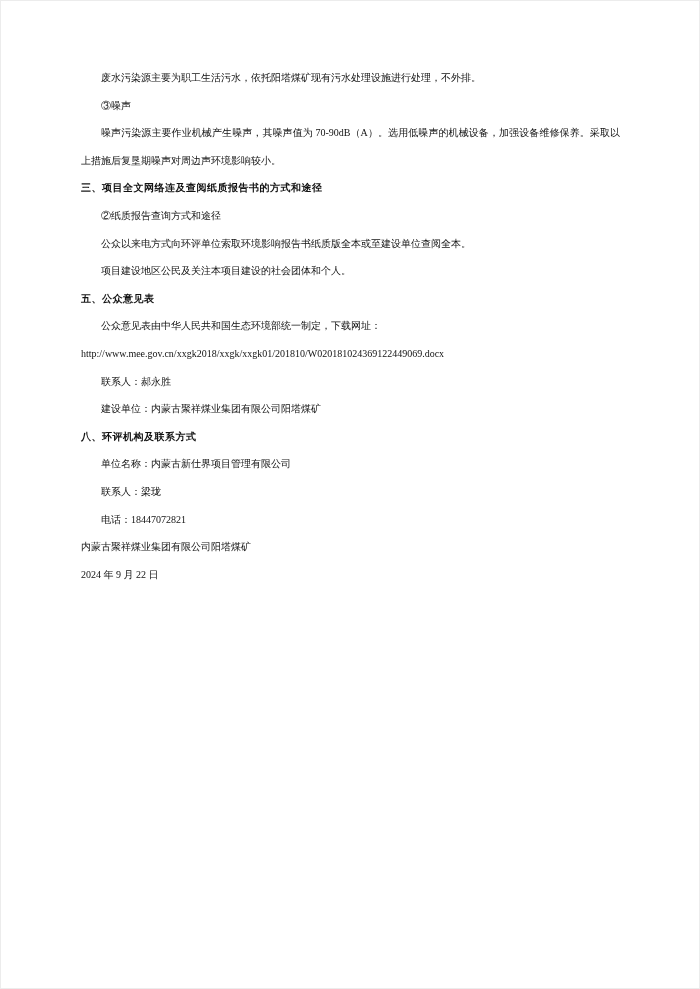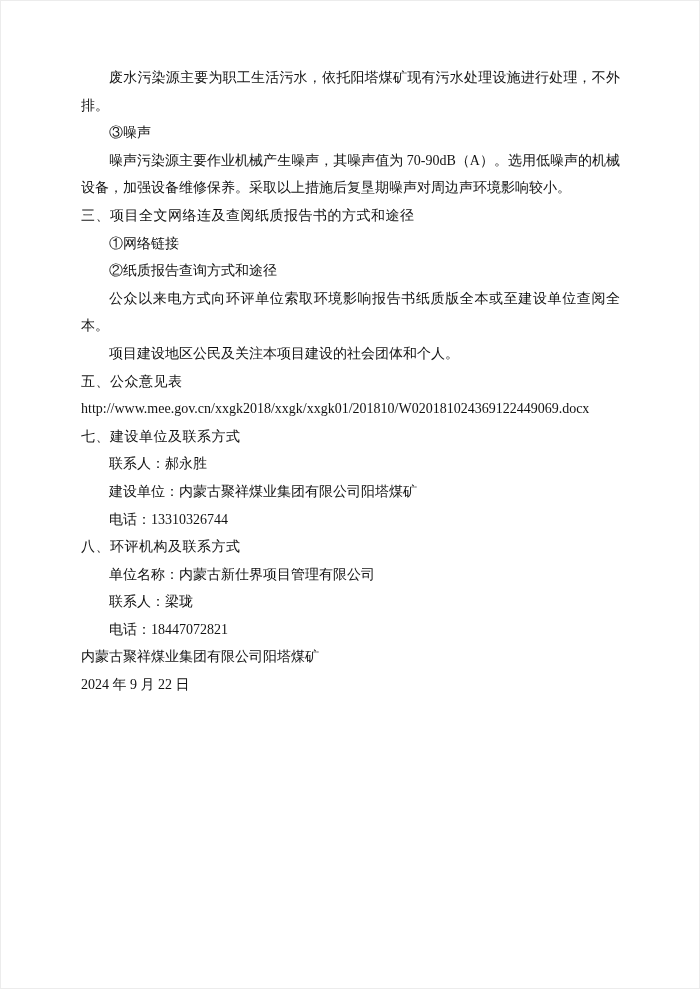--- a/index.html
+++ b/index.html
@@ -9,35 +9,35 @@
   }
   .page {
     position: relative;
     width: 700px;
     height: 989px;
     box-sizing: border-box;
     background: #ffffff;
     border: 1px solid #ececec;
     padding: 63px 79px 0 80px;
     font-family: "Liberation Serif", "DejaVu Serif", serif;
-    font-size: 14px;
+    font-size: 10px;
     line-height: 27.6px;
     color: #121212;
     overflow: hidden;
   }
   .page p {
     margin: 0;
     padding: 0;
     text-align: justify;
   }
   .paragraph {
     text-indent: 2em;
   }
   .heading {
-    font-weight: normal;
+    font-weight: bold;
     font-family: "Liberation Sans", "DejaVu Sans", sans-serif;
     text-indent: 0;
     letter-spacing: 0.5px;
   }
   .link-line {
     text-indent: 0;
     text-align: left;
   }
   .right-line {
     text-indent: 0;
@@ -45,29 +45,27 @@
   }
 </style>
 </head>
 <body>
 
 <div class="page">
   <p class="paragraph">废水污染源主要为职工生活污水，依托阳塔煤矿现有污水处理设施进行处理，不外排。</p>
   <p class="paragraph">③噪声</p>
   <p class="paragraph">噪声污染源主要作业机械产生噪声，其噪声值为 70-90dB（A）。选用低噪声的机械设备，加强设备维修保养。采取以上措施后复垦期噪声对周边声环境影响较小。</p>
   <p class="heading">三、项目全文网络连及查阅纸质报告书的方式和途径</p>
-  <p class="paragraph">①网络链接</p>
   <p class="paragraph">②纸质报告查询方式和途径</p>
   <p class="paragraph">公众以来电方式向环评单位索取环境影响报告书纸质版全本或至建设单位查阅全本。</p>
   <p class="paragraph">项目建设地区公民及关注本项目建设的社会团体和个人。</p>
   <p class="heading">五、公众意见表</p>
+  <p class="paragraph">公众意见表由中华人民共和国生态环境部统一制定，下载网址：</p>
   <p class="link-line">http://www.mee.gov.cn/xxgk2018/xxgk/xxgk01/201810/W020181024369122449069.docx</p>
-  <p class="heading">七、建设单位及联系方式</p>
   <p class="paragraph">联系人：郝永胜</p>
   <p class="paragraph">建设单位：内蒙古聚祥煤业集团有限公司阳塔煤矿</p>
-  <p class="paragraph">电话：13310326744</p>
   <p class="heading">八、环评机构及联系方式</p>
   <p class="paragraph">单位名称：内蒙古新仕界项目管理有限公司</p>
   <p class="paragraph">联系人：梁珑</p>
   <p class="paragraph">电话：18447072821</p>
   <p class="right-line">内蒙古聚祥煤业集团有限公司阳塔煤矿</p>
   <p class="right-line">2024 年 9 月 22 日</p>
 </div>
 
 </body></html>

